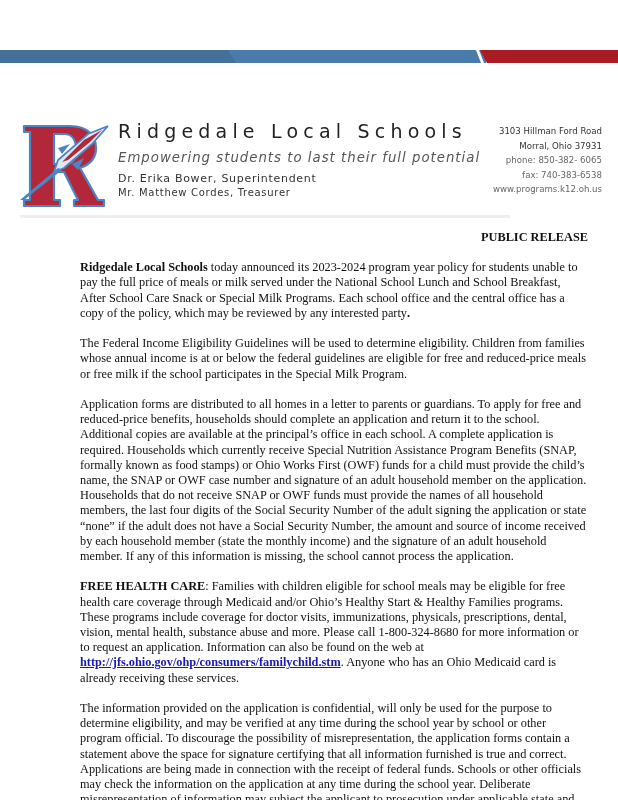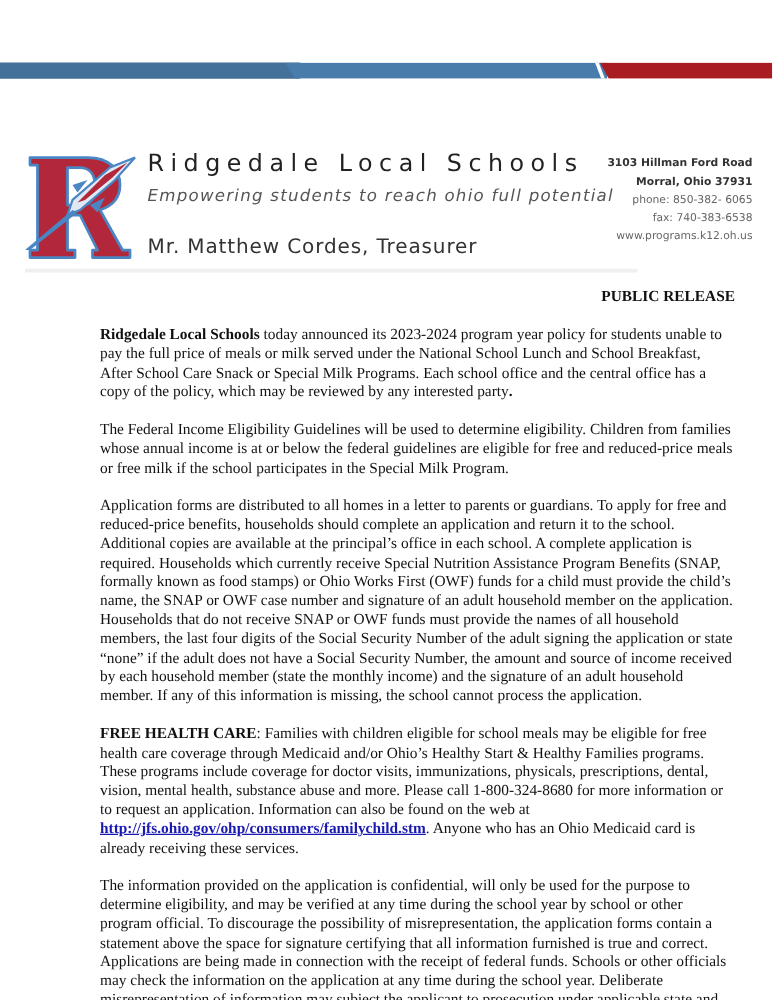--- a/index.html
+++ b/index.html
@@ -11,25 +11,25 @@
   .top-bar .seg2 { position: absolute; left: 228px; top: 0; width: 258px; height: 13px; background: #4a7cab; clip-path: polygon(0 0, 100% 0, 100% 100%, 8px 100%); }
   .top-bar .seg3 { position: absolute; left: 480px; top: 0; width: 138px; height: 13px; background: #a81c22; clip-path: polygon(0 0, 100% 0, 100% 100%, 7px 100%); }
   .top-bar .gap { position: absolute; left: 476px; top: 0; width: 8px; height: 13px; background: #fff; clip-path: polygon(0 0, 3px 0, 100% 100%, 5px 100%); }
 
   .letterhead { position: absolute; left: 0; top: 110px; width: 618px; height: 100px; }
   .logo { position: absolute; left: 18px; top: 8px; width: 92px; height: 92px; }
 
   .lh-name { position: absolute; left: 118px; top: 10px; font-family: "DejaVu Sans", sans-serif; font-size: 19px; letter-spacing: 5.2px; color: #222; font-weight: 500; white-space: nowrap; }
   .lh-tag { position: absolute; left: 118px; top: 40px; font-family: "DejaVu Sans", sans-serif; font-style: italic; font-size: 13.3px; letter-spacing: 1px; color: #555; white-space: nowrap; }
   .lh-sup { position: absolute; left: 118px; top: 62px; font-family: "DejaVu Sans", sans-serif; font-size: 11px; letter-spacing: 0.7px; color: #333; white-space: nowrap; }
-  .lh-tre { position: absolute; left: 118px; top: 77px; font-family: "DejaVu Sans", sans-serif; font-size: 16px; letter-spacing: 0.7px; color: #333; white-space: nowrap; }
+  .lh-tre { position: absolute; left: 118px; top: 77px; font-family: "DejaVu Sans", sans-serif; font-size: 10px; letter-spacing: 0.7px; color: #333; white-space: nowrap; }
 
   .contact { position: absolute; right: 16px; top: 14px; text-align: right; font-family: "DejaVu Sans", sans-serif; white-space: nowrap; }
   .contact div { font-size: 8.6px; line-height: 14.6px; color: #666; }
-  .contact .strong { color: #333; font-weight: bold; font-size: 8.6px; }
+  .contact .strong { color: #333; font-weight: normal; font-size: 8.6px; }
 
   .divider { position: absolute; left: 20px; top: 215px; width: 490px; height: 3px; background: #efefef; }
 
   .release { position: absolute; left: 36px; top: 230px; width: 552px; font-size: 12.3px; line-height: 15.2px; }
   .release-title { text-align: right; font-weight: bold; margin-left: -10px; margin-bottom: 15px; }
   .release p { margin-bottom: 15.2px; margin-left: 44px; }
   .release p.last { margin-bottom: 0; }
   .release b { font-weight: bold; }
   .release a { color: #1a1ab3; text-decoration: underline; font-weight: bold; }
 </style>
@@ -52,21 +52,22 @@
       <path d="M90 8 L70 16 L40 42 L36 54 L46 50 L74 26 Z" fill="#dfe9f5" stroke="#4b86c4" stroke-width="1.8"></path>
       <path d="M84 12 L66 22 L44 44 L50 42 L72 24 Z" fill="#b2283a"></path>
       <path d="M52 26 L40 30 L44 36 Z" fill="#4b86c4"></path>
       <path d="M66 40 L60 52 L54 46 Z" fill="#4b86c4"></path>
 
       <path d="M40 50 L2 82 L6 82 L44 52 Z" fill="#4b86c4"></path>
     </svg>
   </div>
 
   <div class="lh-name">Ridgedale Local Schools</div>
-  <div class="lh-tag">Empowering students to reach ohio full potential</div>
+  <div class="lh-tag">Empowering students to last their full potential</div>
+  <div class="lh-sup">Dr. Erika Bower, Superintendent</div>
   <div class="lh-tre">Mr. Matthew Cordes, Treasurer</div>
 
   <div class="contact">
     <div class="strong">3103 Hillman Ford Road</div>
     <div class="strong">Morral, Ohio 37931</div>
     <div>phone: 850-382- 6065</div>
     <div>fax: 740-383-6538</div>
     <div>www.programs.k12.oh.us</div>
   </div>
 </div>

